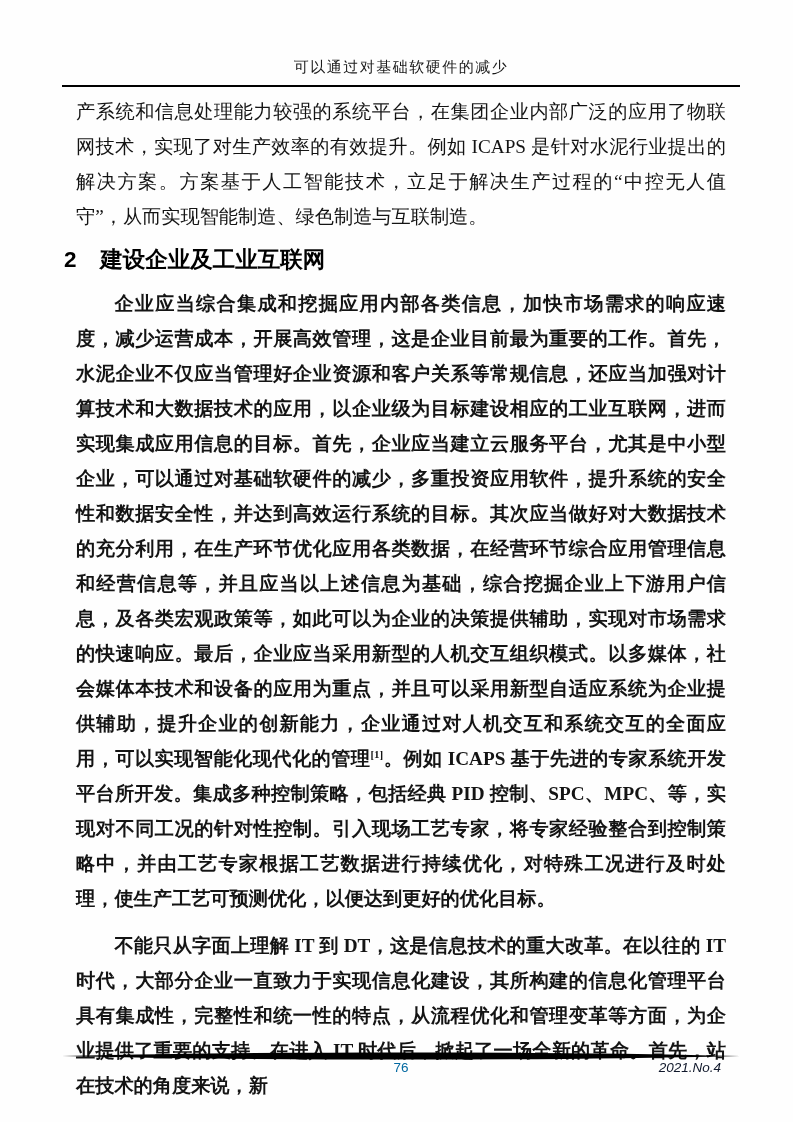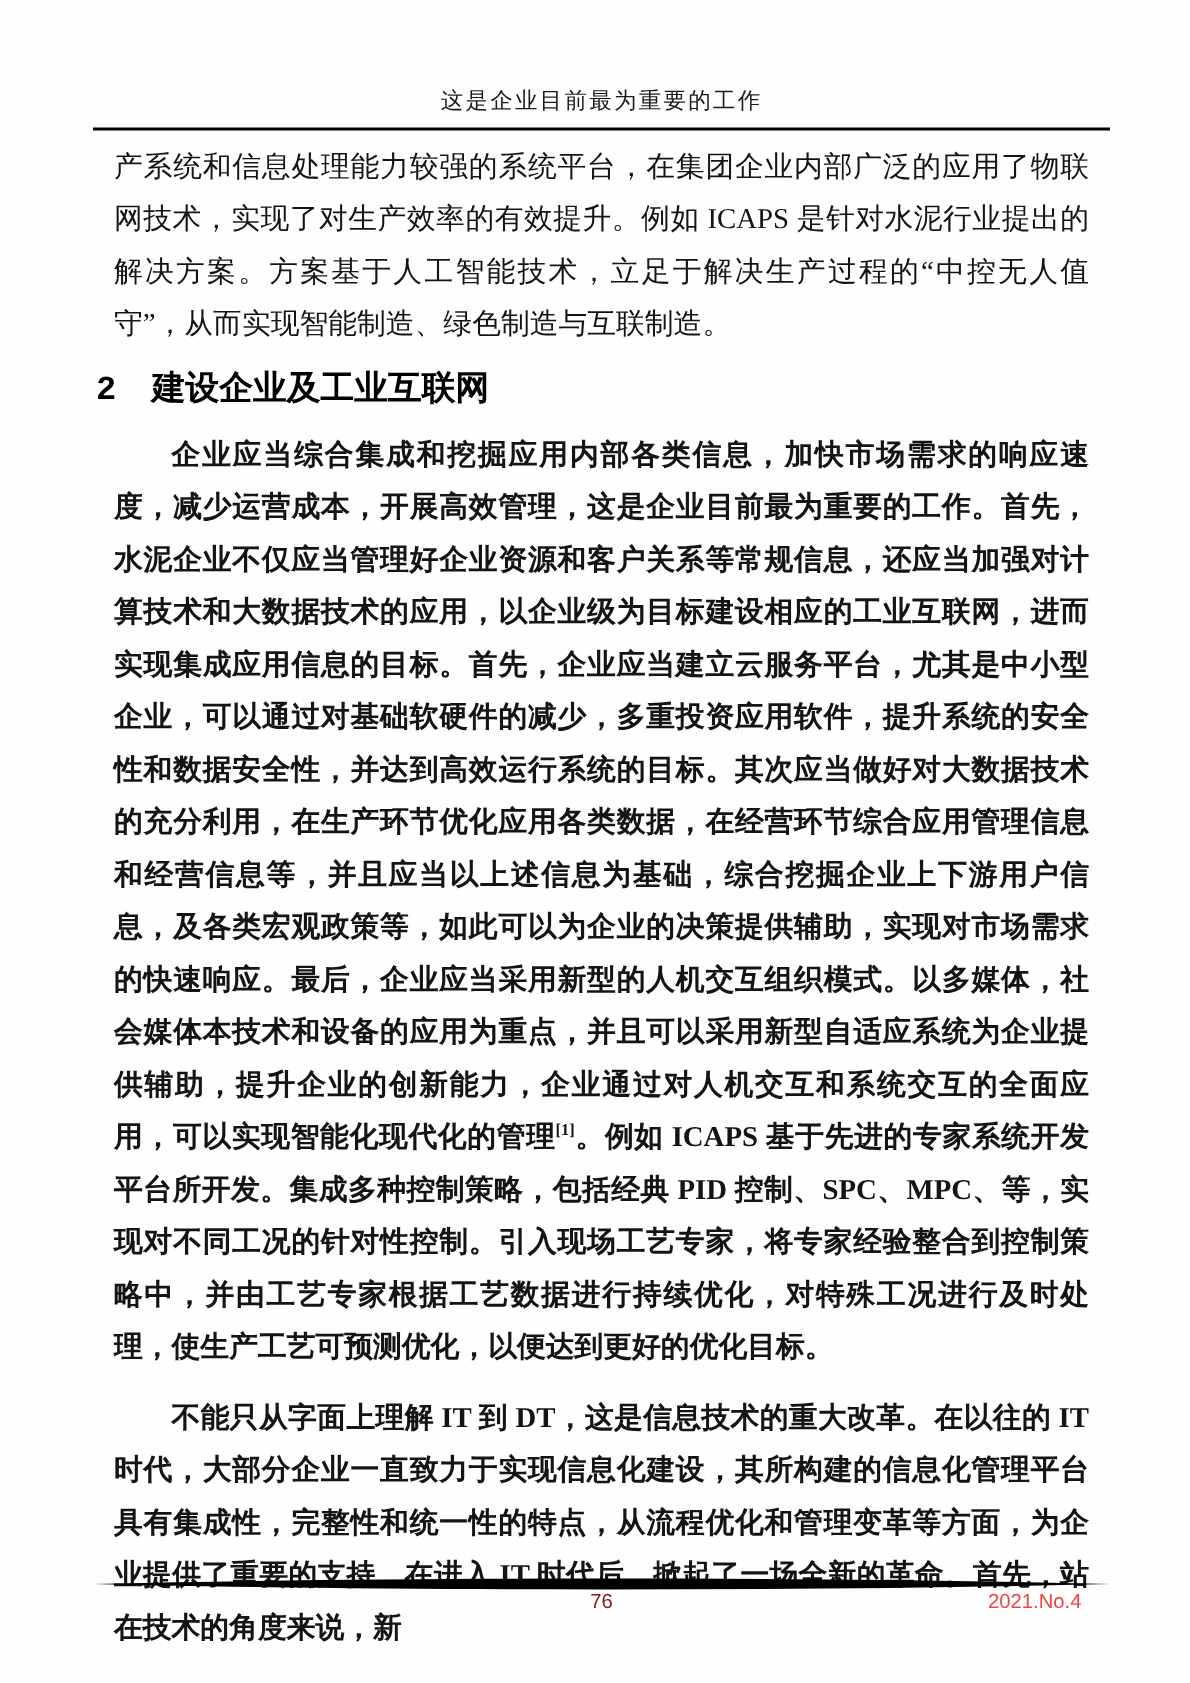--- a/index.html
+++ b/index.html
@@ -36,21 +36,21 @@
     left: 64px;
     right: 55px;
     font-size: 19.2px;
     line-height: 35px;
     text-align: justify;
     text-justify: inter-character;
   }
   .text-block p { margin: 12px; }
   p.indented { text-indent: 2em; font-weight: bold; }
   h2.section-heading {
-    font-family: Liberation Mono, monospace;
+    font-family: Liberation Sans, sans-serif;
     font-weight: bold;
     font-size: 22.5px;
     line-height: 28px;
     color: #000;
     text-align: left;
   }
   h2.h-first { margin: 2px 0 9px 0; }
   h2.h-second { margin: 3px 0 8px 0; }
   .section-number { margin-right: 1.05em; }
   sup.ref {
@@ -67,37 +67,38 @@
   }
   .footer-rule svg { display: block; width: 100%; height: 100%; }
   .page-number {
     position: absolute;
     top: 1060px;
     left: 64px;
     right: 55px;
     text-align: center;
     font-family: "Liberation Sans", "DejaVu Sans", sans-serif;
     font-size: 13.5px;
-    color: #7f1d1d;
+    color: #0369a1;
   }
   .issue-label {
     position: absolute;
     top: 1060px;
     right: 72px;
     font-family: "Liberation Sans", "DejaVu Sans", sans-serif;
     font-size: 13.5px;
-    color: #ef4444;
+    color: #0f172a;
+    font-style: italic;
   }
 </style>
 </head>
 <body>
 
 <div class="page">
 
-  <div class="running-head">这是企业目前最为重要的工作</div>
+  <div class="running-head">可以通过对基础软硬件的减少</div>
 
   <div class="header-rule"></div>
 
   <div class="text-block">
 
     <p>
       <span>产系统和信息处理能力较强的系统平台，在集团企业内部广泛的应用了物联网技术，实现了对生产效率的有效提升。例如 ICAPS 是针对水泥行业提出的解决方案。方案基于人工智能技术，立足于解决生产过程的“中控无人值守”，从而实现智能制造、绿色制造与互联制造。</span>
     </p>
 
     <h2 class="section-heading h-first">

